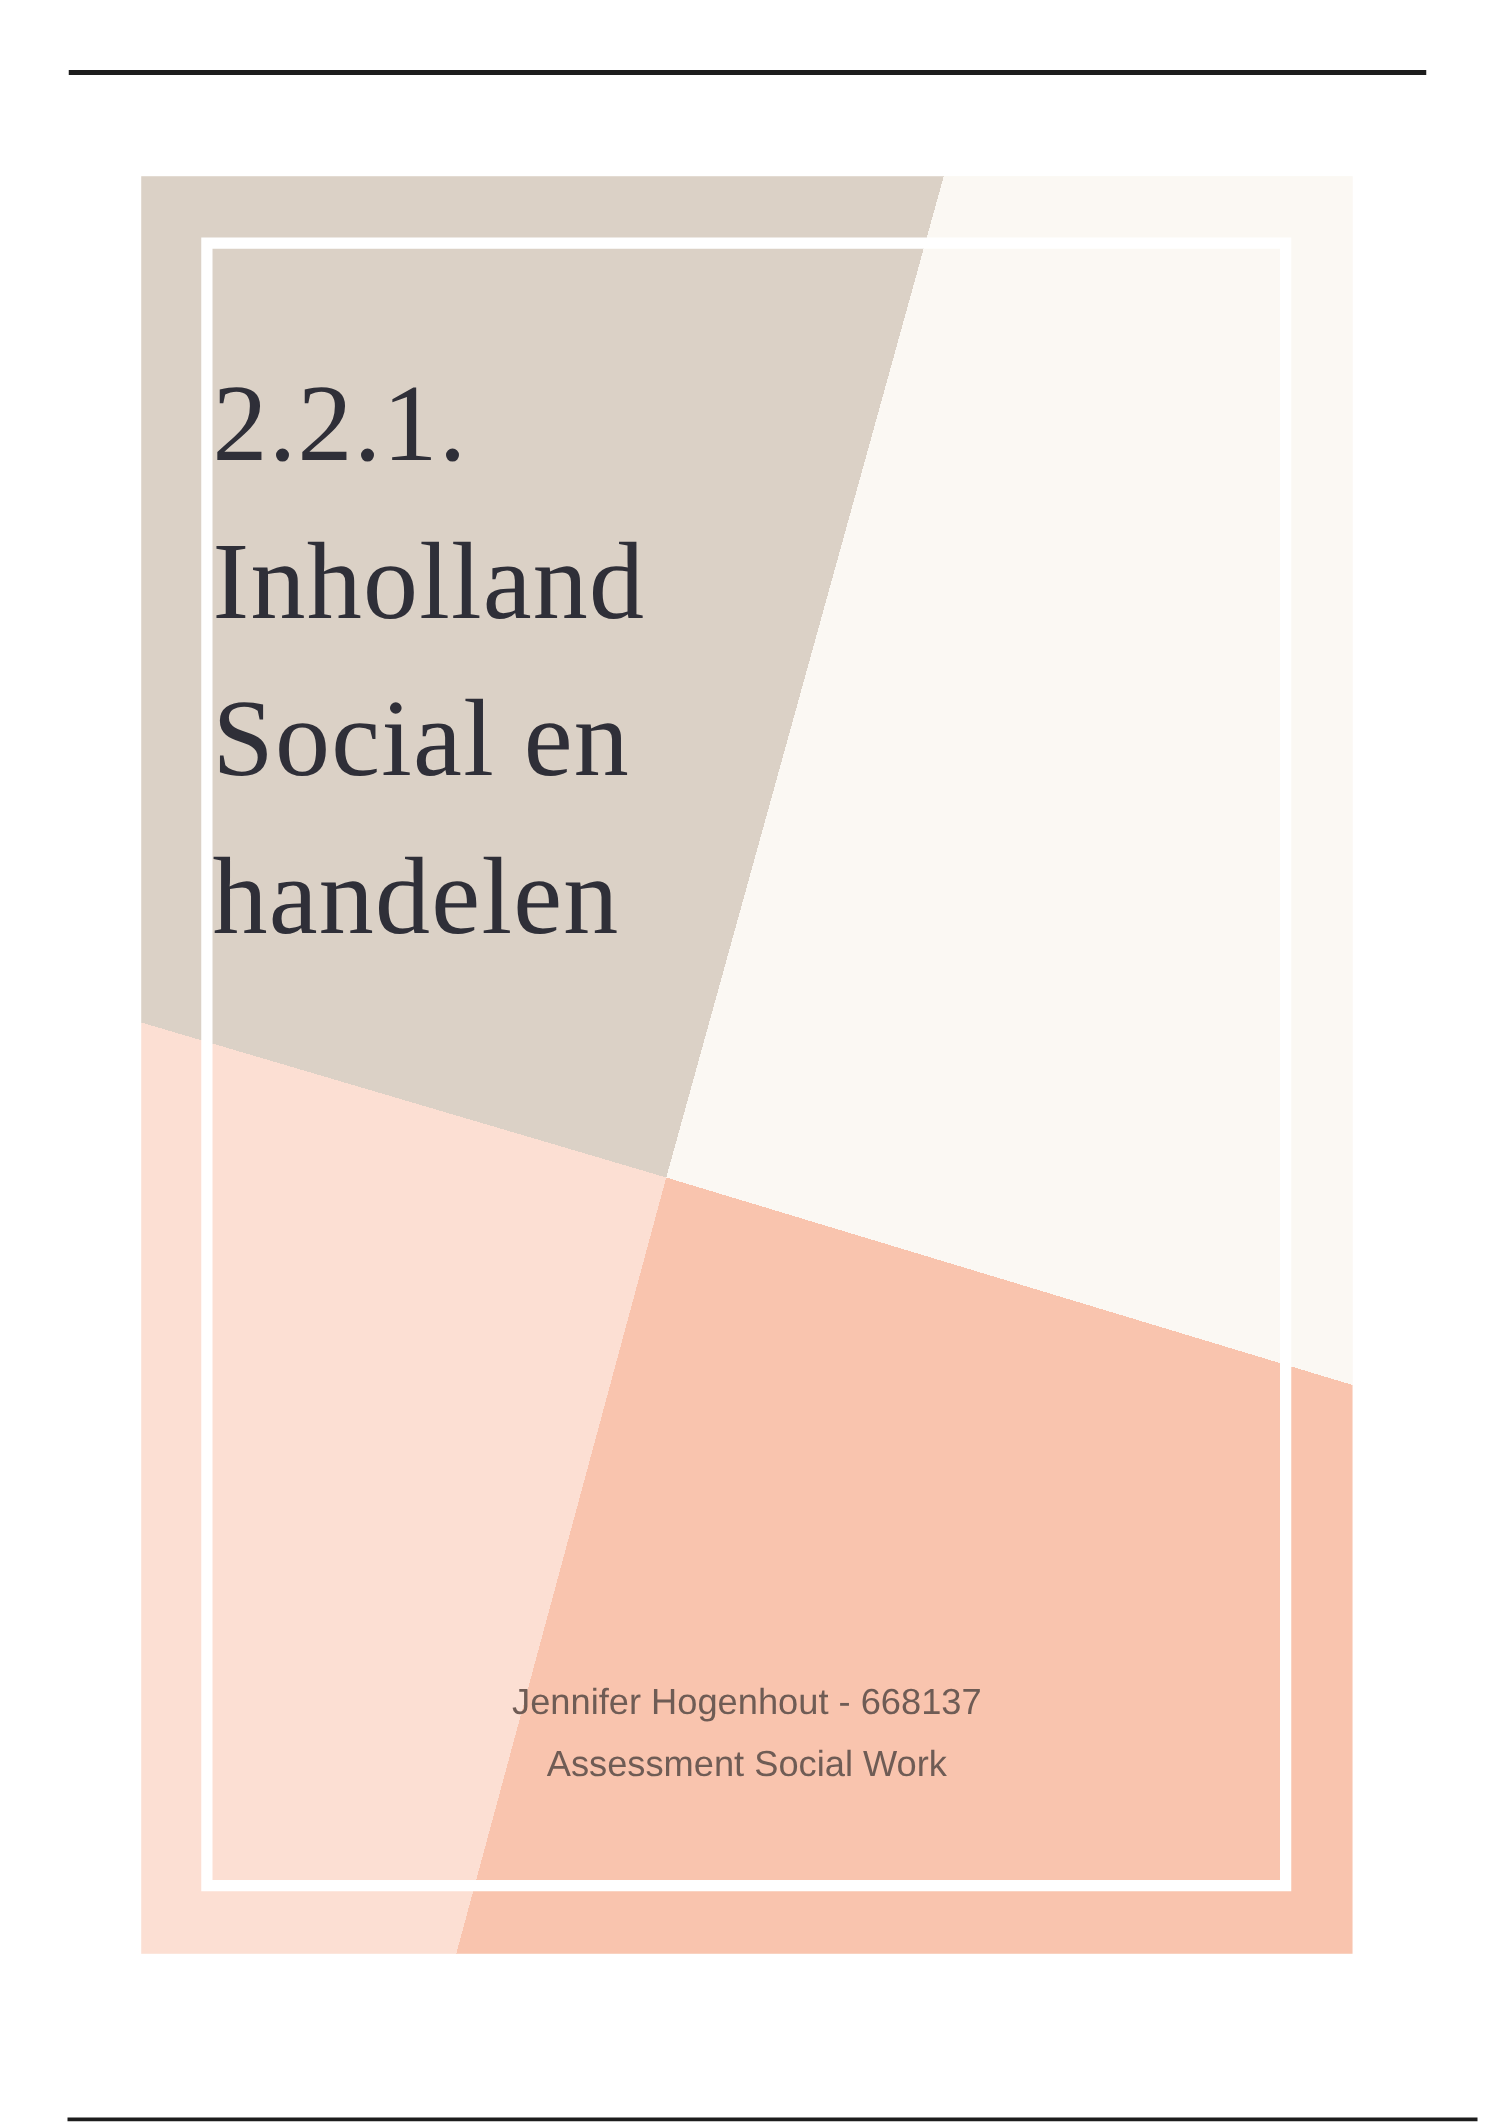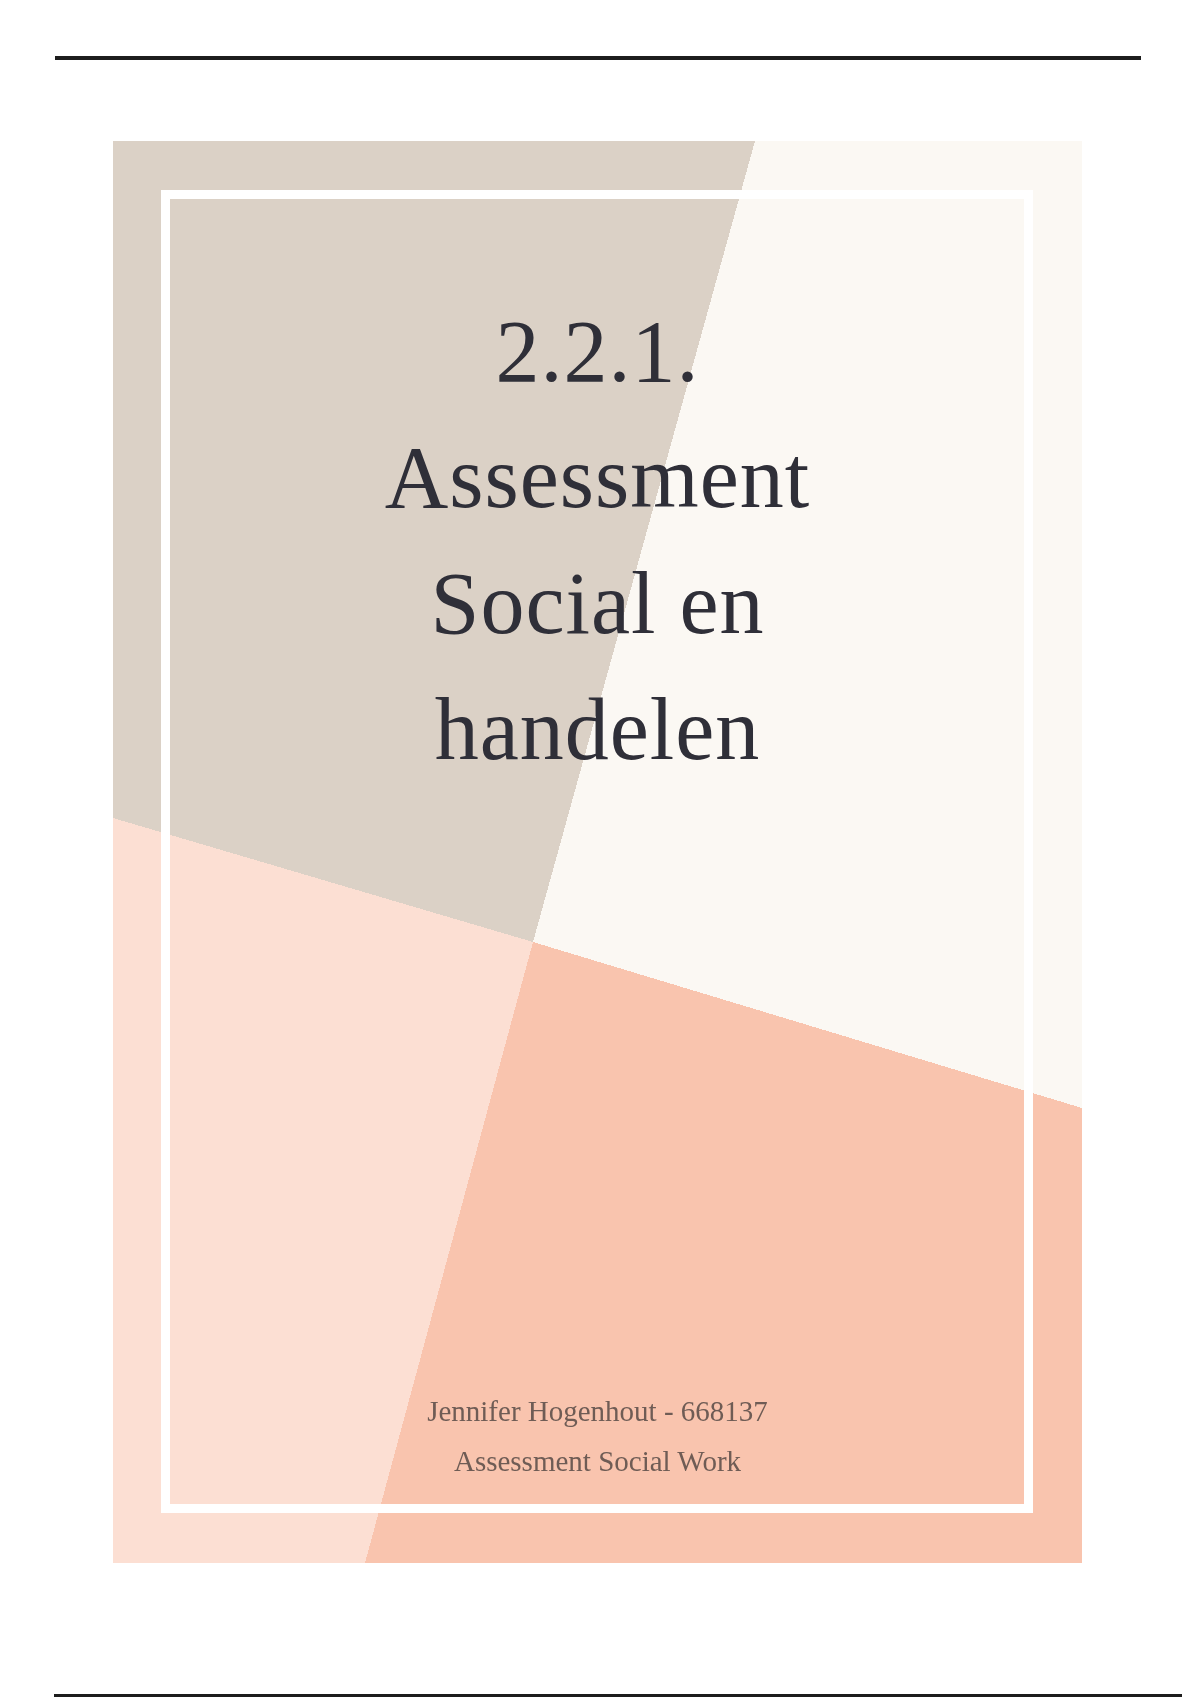--- a/index.html
+++ b/index.html
@@ -54,36 +54,35 @@
     top: 49px;
     width: 872px;
     height: 1323px;
     box-sizing: border-box;
     border: 9px solid var(--frame, #ffffff);
   }
   .title-block {
     position: absolute;
     left: 57px;
     width: 855px;
-    top: 148px;
-    text-align: center;
+    top: 136px;
     font-family: "Liberation Serif", serif;
     font-weight: 400;
     font-size: 88px;
     line-height: 126px;
     letter-spacing: 1px;
     color: var(--title_text, #2f2f38);
   }
   .author-block {
     position: absolute;
     left: 57px;
     width: 855px;
-    top: 1245px;
+    top: 1196px;
     text-align: center;
-    font-family: Liberation Serif, serif;
+    font-family: Liberation Sans, sans-serif;
     font-size: 29px;
     line-height: 50px;
     color: var(--author_text, #6f5c55);
   }
 </style>
 </head>
 <body>
 
 <div class="page">
 
@@ -95,21 +94,21 @@
       <polygon class="poly-beige" points="0,0 642,0 420,801 0,677"></polygon>
       <polygon class="poly-offwhite" points="642,0 969,0 969,967 420,801"></polygon>
       <polygon class="poly-pink" points="0,677 420,801 252,1422 0,1422"></polygon>
       <polygon class="poly-salmon" points="420,801 969,967 969,1422 252,1422"></polygon>
     </svg>
 
     <div class="frame"></div>
 
     <div class="title-block">
       <div>2.2.1.</div>
-      <div>Assessment</div>
+      <div>Inholland</div>
       <div>Social en</div>
       <div>handelen</div>
     </div>
 
     <div class="author-block">
       <div>Jennifer Hogenhout - 668137</div>
       <div>Assessment Social Work</div>
     </div>
   </div>
 

